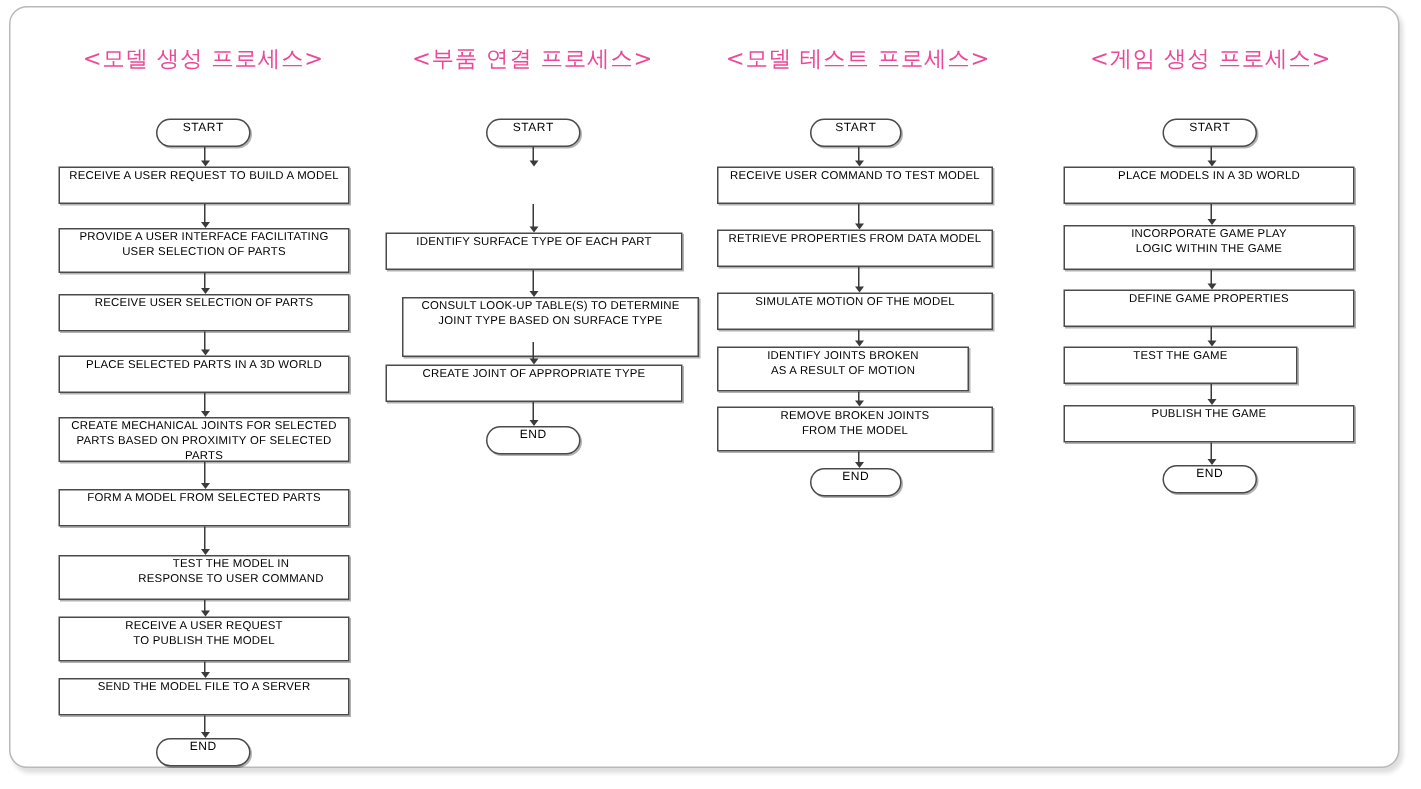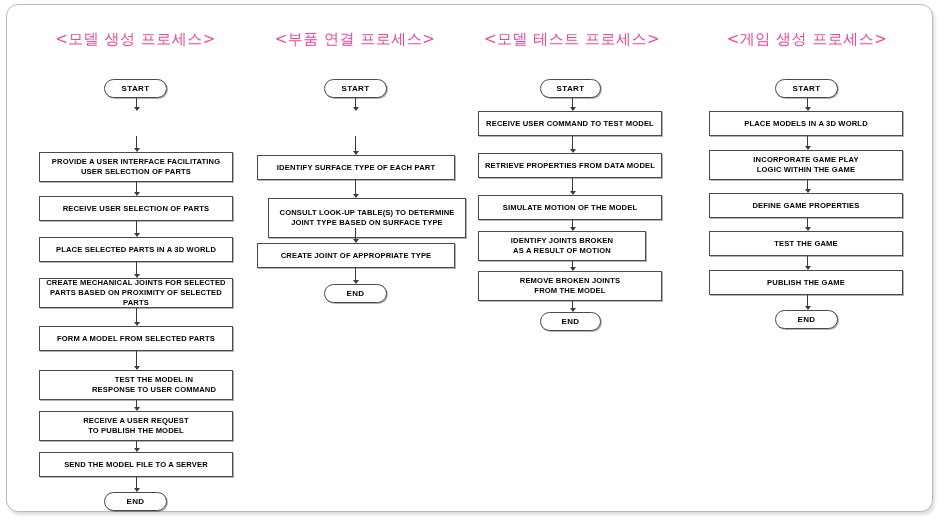--- a/index.html
+++ b/index.html
@@ -48,26 +48,25 @@
     font-size: 15px;
     letter-spacing: 0.5px;
     color: #ec4899;
     white-space: nowrap;
     font-family: "DejaVu Sans", sans-serif;
   }
   .node {
     position: absolute;
     box-sizing: border-box;
     display: flex;
-    align-items: center;
+    align-items: flex-start;
     justify-content: center;
     text-align: center;
     color: #000000;
     background: #ffffff;
-    font-weight: bold;
   }
   .node.process {
     border: 1px solid #4a4a4a;
     font-size: 7.6px;
     line-height: 10px;
     letter-spacing: 0.15px;
     box-shadow: 1px 1px 0 rgba(0,0,0,0.30);
   }
   .node.terminal {
     border: 1px solid #4a4a4a;
@@ -96,20 +95,23 @@
 </head>
 <body>
 
 <div id="page">
   <div class="frame">
     <div class="columns" id="columns-root">
         <div class="col" style="left: 13px; width: 231px;">
           <div class="col-title">&lt;모델 생성 프로세스&gt;</div>
           <div class="node terminal" style="top: 74px; height: 19px; left: 84px; width: 63px; border-radius: 9.5px;">
             <span class="txt">START</span>
+          </div>
+          <div class="node process" style="top: 106px; height: 25px; left: 19px; width: 194px;">
+            <span class="txt">RECEIVE A USER REQUEST TO BUILD A MODEL</span>
           </div>
           <div class="node process" style="top: 147px; height: 30px; left: 19px; width: 194px;">
             <span class="txt">PROVIDE A USER INTERFACE FACILITATING<br>USER SELECTION OF PARTS</span>
           </div>
           <div class="node process" style="top: 191px; height: 25px; left: 19px; width: 194px;">
             <span class="txt">RECEIVE USER SELECTION OF PARTS</span>
           </div>
           <div class="node process" style="top: 232px; height: 25px; left: 19px; width: 194px;">
             <span class="txt">PLACE SELECTED PARTS IN A 3D WORLD</span>
           </div>
@@ -223,21 +225,21 @@
           </div>
           <div class="node process" style="top: 106px; height: 25px; left: 16px; width: 194px;">
             <span class="txt">PLACE MODELS IN A 3D WORLD</span>
           </div>
           <div class="node process" style="top: 145px; height: 30px; left: 16px; width: 194px;">
             <span class="txt">INCORPORATE GAME PLAY<br>LOGIC WITHIN THE GAME</span>
           </div>
           <div class="node process" style="top: 188px; height: 25px; left: 16px; width: 194px;">
             <span class="txt">DEFINE GAME PROPERTIES</span>
           </div>
-          <div class="node process" style="top: 226px; height: 25px; left: 16px; width: 194px;">
+          <div class="node process" style="top: 226px; height: 25px; left: 16px; width: 156px;">
             <span class="txt">TEST THE GAME</span>
           </div>
           <div class="node process" style="top: 265px; height: 25px; left: 16px; width: 194px;">
             <span class="txt">PUBLISH THE GAME</span>
           </div>
           <div class="node terminal" style="top: 305px; height: 19px; left: 82px; width: 63px; border-radius: 9.5px;">
             <span class="txt">END</span>
           </div>
           <div class="connector" style="left: 114px; top: 93px; height: 10px;"></div>
           <div class="arrowhead" style="left: 111.5px; top: 102px;"></div>

